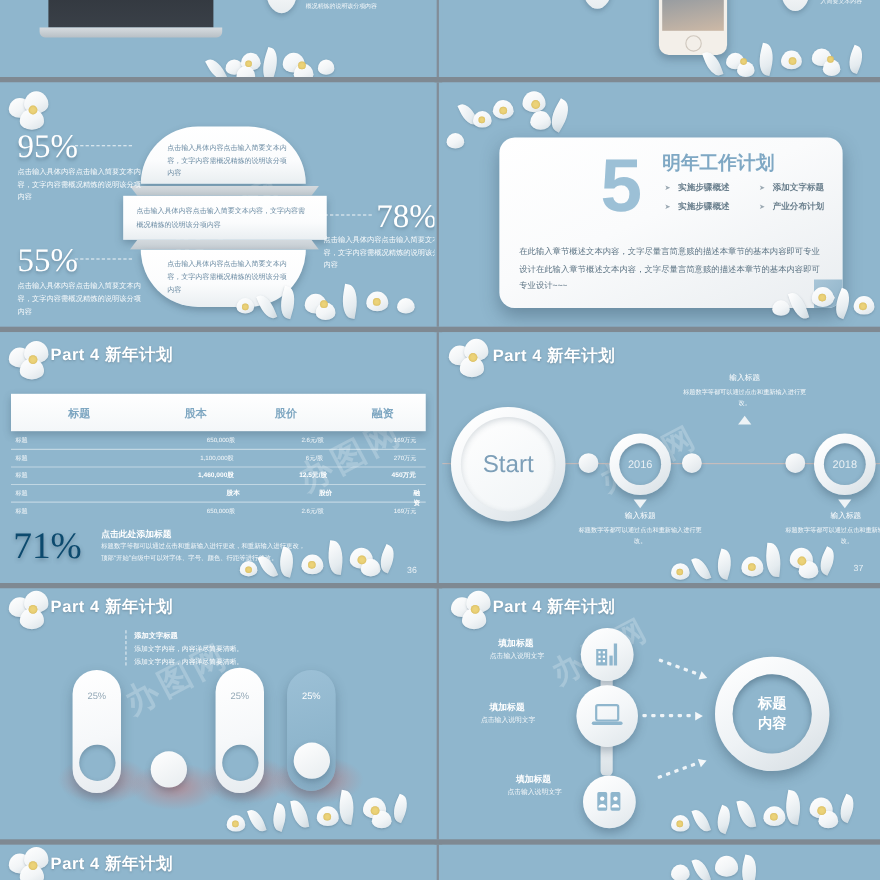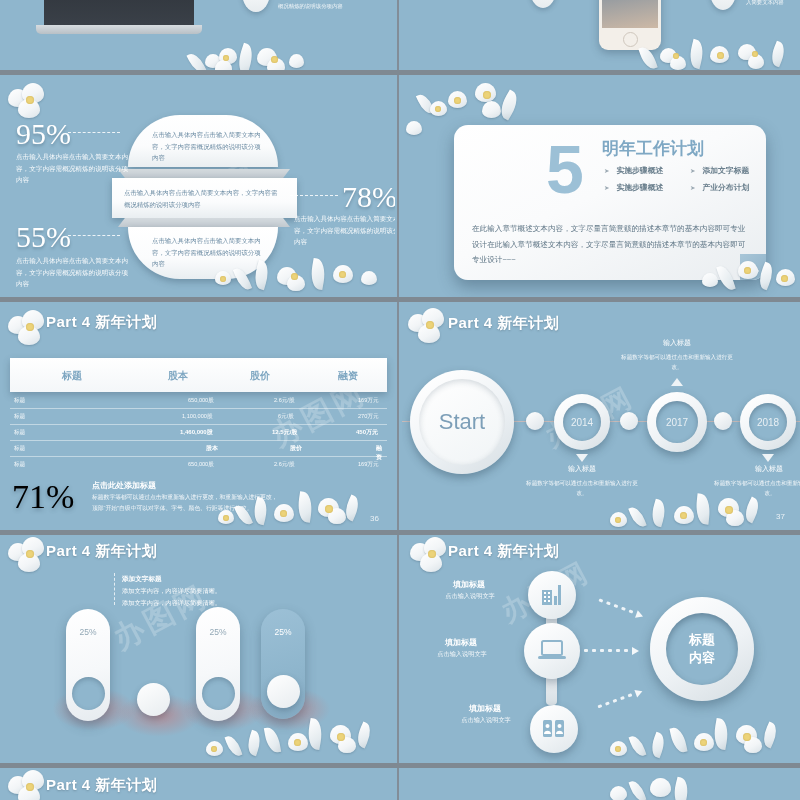--- a/index.html
+++ b/index.html
@@ -52,21 +52,21 @@
     background:linear-gradient(135deg,#a9c6d8,#8fb3c9);border-radius:0 0 14px 0;}
   .card-corner span{position:absolute;right:6px;bottom:5px;color:#fff;font-size:8px;}
 
   
   .thead{position:absolute;background:linear-gradient(180deg,#ffffff,#f4f7f9);
     box-shadow:0 3px 7px rgba(45,70,90,.3);}
   .thead div{position:absolute;color:#7da6c1;font-weight:bold;font-size:10px;}
   .trow{position:absolute;border-bottom:1px solid rgba(255,255,255,.45);}
   .trow span{position:absolute;color:#ffffff;font-size:5.6px;opacity:.92;}
   .trow span.b{font-weight:bold;opacity:1;font-size:6px;}
-  .kpi{position:absolute;color:#000000;font-family:"Liberation Serif","DejaVu Serif",serif;font-size:34px;
+  .kpi{position:absolute;color:#0c4a6e;font-family:"Liberation Serif","DejaVu Serif",serif;font-size:34px;
     text-shadow:0 2px 4px rgba(55,80,100,.45);}
   .kpi-h{position:absolute;color:#ffffff;font-size:8px;font-weight:bold;}
   .kpi-p{position:absolute;color:#ffffff;font-size:5.8px;line-height:1.85;width:190px;opacity:.92;}
   .pageno{position:absolute;color:#ffffff;font-size:8px;opacity:.8;}
 
   
   .ring{position:absolute;border-radius:50%;
     background:linear-gradient(145deg,#ffffff 10%,#eef2f5 55%,#d6dee3 100%);
     box-shadow:0 4px 9px rgba(45,70,90,.38);display:flex;align-items:center;justify-content:center;}
   .ring-in{border-radius:50%;background:#8fb6cd;box-shadow:inset 0 2px 5px rgba(45,70,90,.4);
@@ -344,34 +344,29 @@
     <div class="ring" style="left:8px;top:68px;width:104px;height:104px;">
       <div class="ring-in" style="width:86px;height:86px;background:linear-gradient(150deg,#ffffff,#f0f4f6);box-shadow:inset 0 2px 6px rgba(45,70,90,.2);">
         <span style="color:#7d9fb8;font-size:22px;">Start</span>
       </div>
     </div>
 
     <div class="dot" style="left:124px;top:110px;width:18px;height:18px;"></div>
 
     <div class="ring" style="left:152px;top:92px;width:56px;height:56px;">
       <div class="ring-in" style="width:38px;height:38px;">
-        <span style="font-size:10px;">2014</span>
+        <span style="font-size:10px;">2016</span>
       </div>
     </div>
     <div class="tri" style="left:174px;top:152px;border-top:8px solid #eef3f6;"></div>
     <div class="tl-h" style="left:125px;top:162px;">输入标题</div>
     <div class="tl-p" style="left:120px;top:176px;">标题数字等都可以通过点击和重新输入进行更改。</div>
 
     <div class="dot" style="left:218px;top:110px;width:18px;height:18px;"></div>
 
-    <div class="ring" style="left:245px;top:90px;width:60px;height:60px;">
-      <div class="ring-in" style="width:42px;height:42px;">
-        <span style="font-size:10px;">2017</span>
-      </div>
-    </div>
     <div class="tri" style="left:269px;top:76px;border-bottom:8px solid #eef3f6;"></div>
     <div class="tl-h" style="left:220px;top:36px;">输入标题</div>
     <div class="tl-p" style="left:215px;top:50px;">标题数字等都可以通过点击和重新输入进行更改。</div>
 
     <div class="dot" style="left:312px;top:110px;width:18px;height:18px;"></div>
 
     <div class="ring" style="left:338px;top:92px;width:56px;height:56px;">
       <div class="ring-in" style="width:38px;height:38px;">
         <span style="font-size:10px;">2018</span>
       </div>

